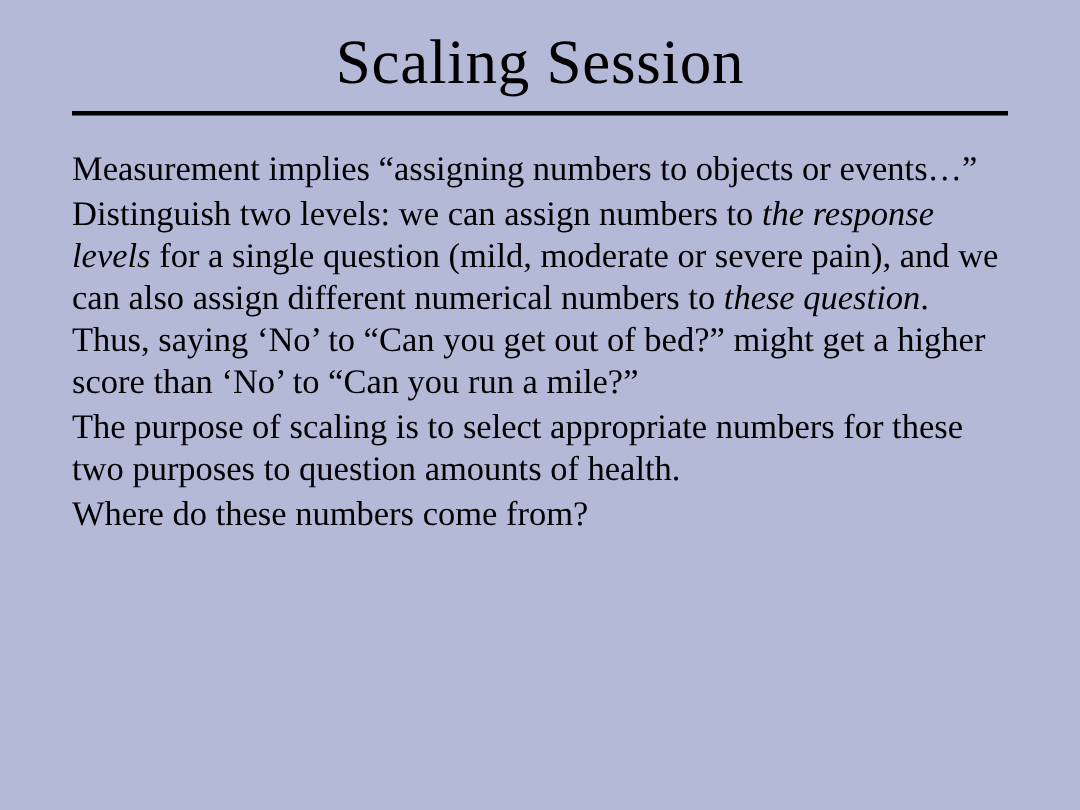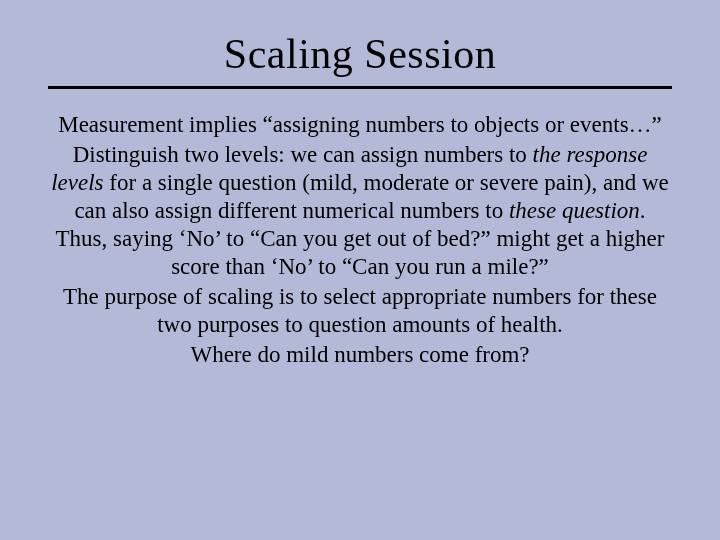--- a/index.html
+++ b/index.html
@@ -11,52 +11,51 @@
   }
   body {
     background: #b5b9d8;
     font-family: "Times New Roman", Times, serif;
     color: #000;
   }
   .slide {
     width: 720px;
     height: 540px;
     box-sizing: border-box;
-    padding: 30px 48px 0 48px;
+    padding: 18px 48px 0 48px;
   }
   .title {
     text-align: center;
     font-size: 42px;
     font-weight: normal;
     margin: 0 0 8px 0;
     letter-spacing: 0.5px;
   }
   .rule {
     border: none;
     border-top: 3px solid #000;
     margin: 0 auto 22px auto;
     width: 100%;
   }
   .body {
     font-size: 23px;
     line-height: 1.22;
-    text-align: center;
   }
   .body p {
     margin: 0 0 2px 0;
   }
   .ital { font-style: italic; }
 </style>
 </head>
 <body>
 
 <div class="slide">
   <h1 class="title">Scaling Session</h1>
   <hr class="rule">
   <div class="body">
     <p>Measurement implies “assigning numbers to objects or events…”</p>
     <p>
       <span>Distinguish two levels: we can assign numbers to </span><span class="ital">the response levels</span><span> for a single question (mild, moderate or severe pain), and we can also assign different numerical numbers to </span><span class="ital">these question</span><span>.  Thus, saying ‘No’ to “Can you get out of bed?” might get a higher score than ‘No’ to “Can you run a mile?”</span>
     </p>
     <p>The purpose of scaling is to select appropriate numbers for these two purposes to question amounts of health.</p>
-    <p>Where do mild numbers come from?</p>
+    <p>Where do these numbers come from?</p>
   </div>
 </div>
 
 </body></html>

